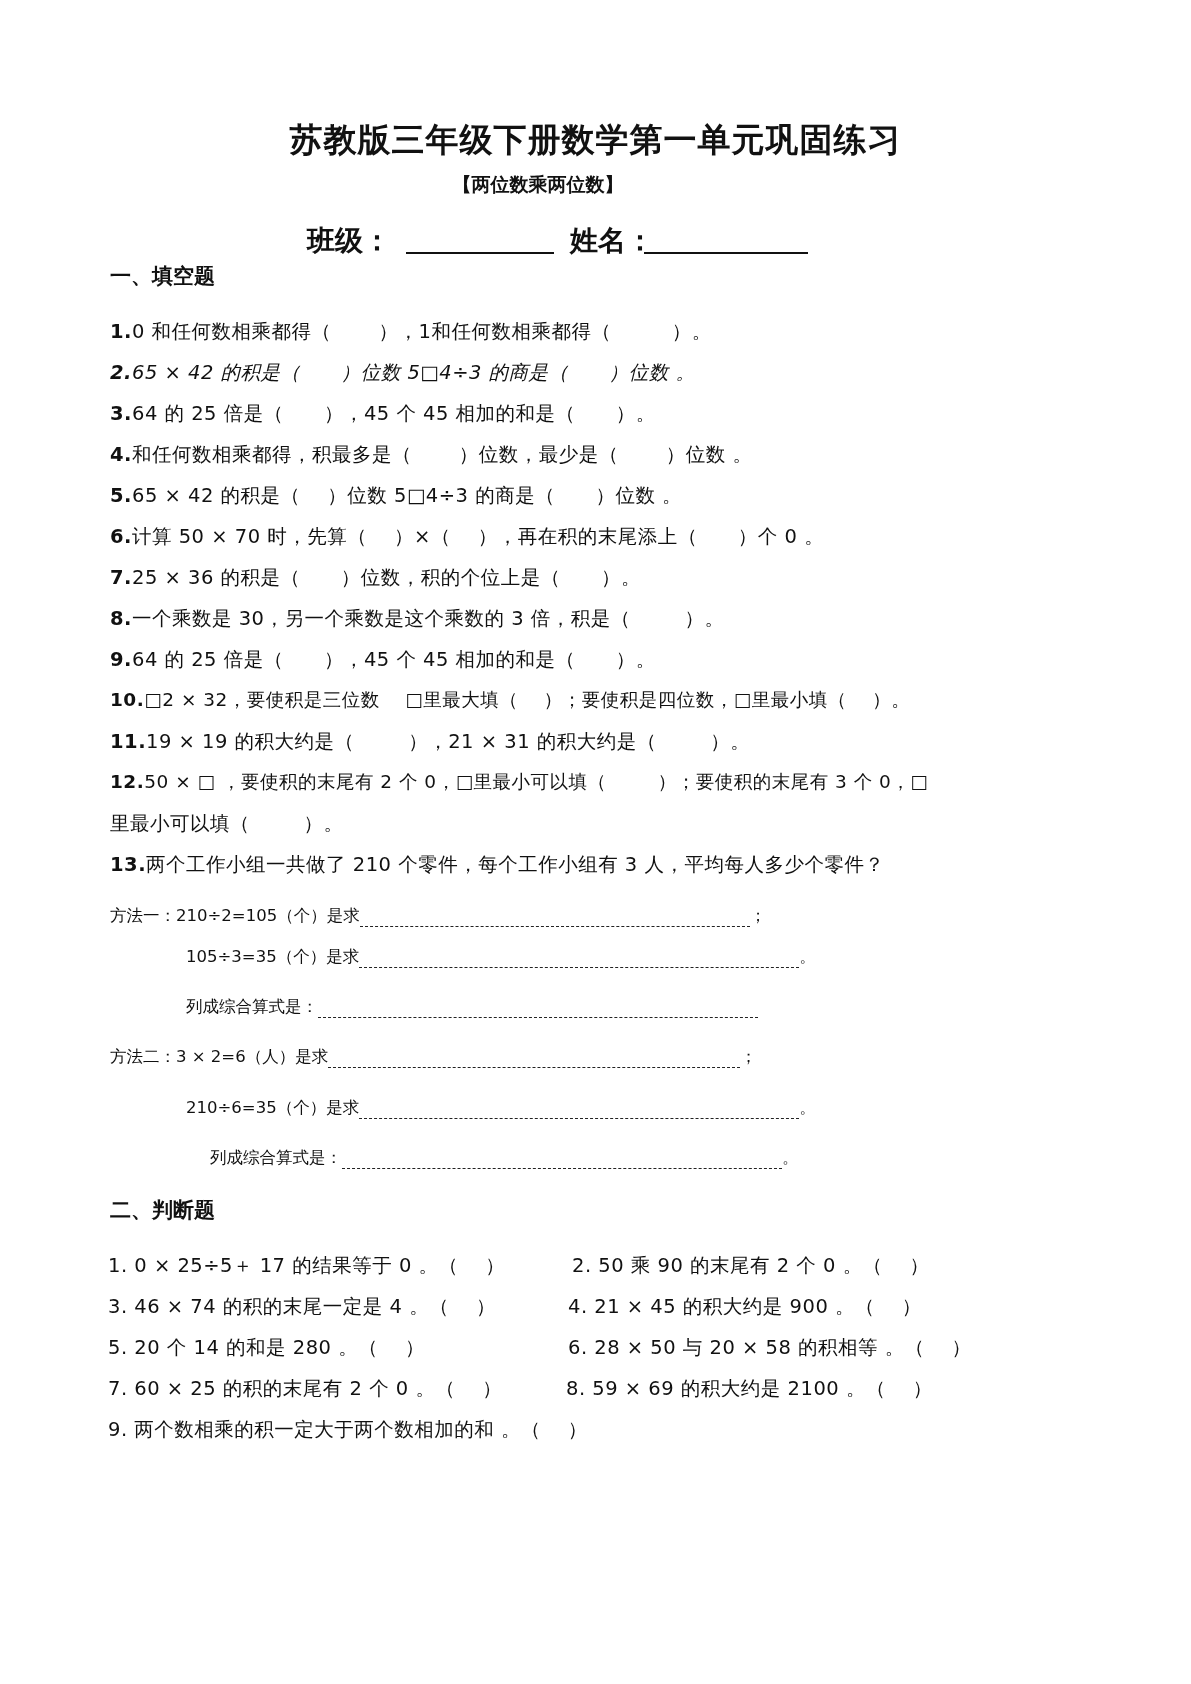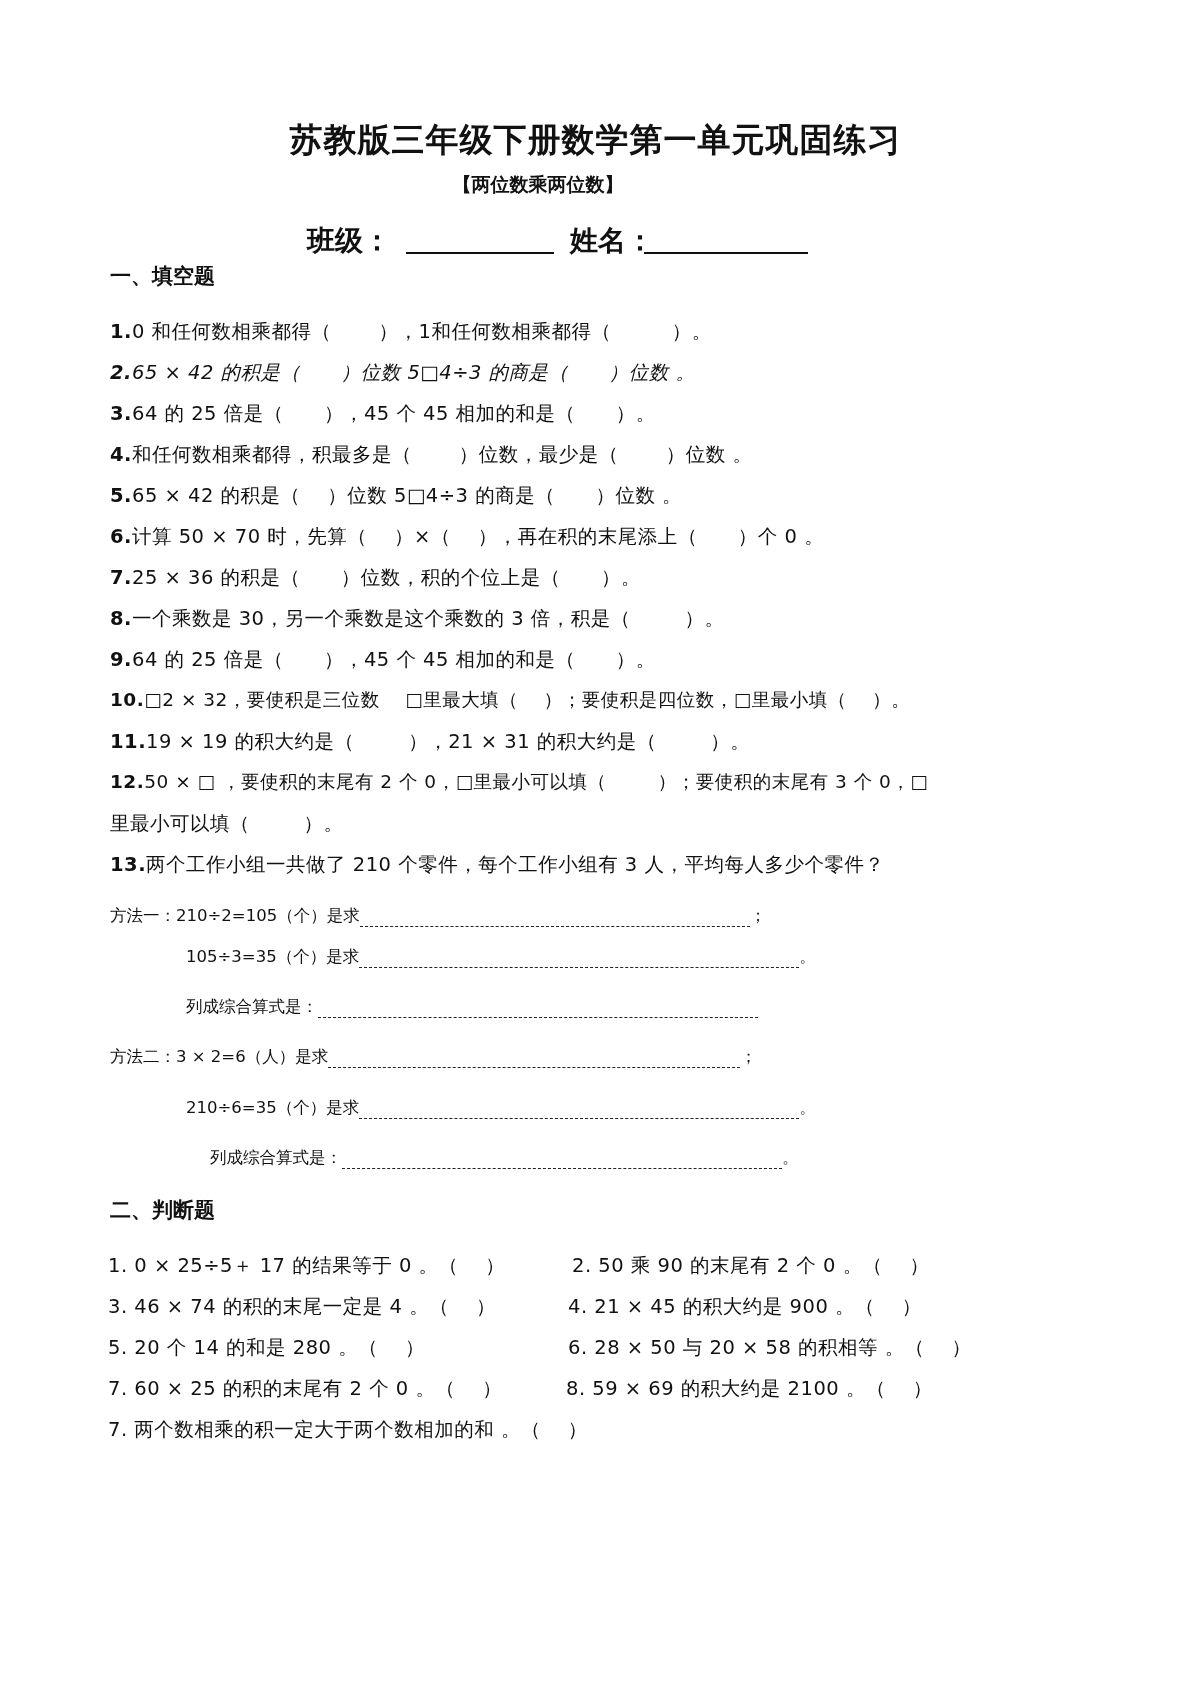--- a/index.html
+++ b/index.html
@@ -54,13 +54,13 @@
 <div class="abs section" style="top:1196px;font-family:Liberation Mono, monospace;">二、判断题</div>
 
 <div class="abs q" style="left:108px; top:1252px;">1. 0 × 25÷5＋ 17 的结果等于 0 。（    ）</div>
 <div class="abs q" style="left:572px; top:1252px;">2. 50 乘 90 的末尾有 2 个 0 。（    ）</div>
 <div class="abs q" style="left:108px; top:1293px;">3. 46 × 74 的积的末尾一定是 4 。（    ）</div>
 <div class="abs q" style="left:568px; top:1293px;">4. 21 × 45 的积大约是 900 。（    ）</div>
 <div class="abs q" style="left:108px; top:1334px;">5. 20 个 14 的和是 280 。（    ）</div>
 <div class="abs q" style="left:568px; top:1334px;">6. 28 × 50 与 20 × 58 的积相等 。（    ）</div>
 <div class="abs q" style="left:108px; top:1375px;">7. 60 × 25 的积的末尾有 2 个 0 。（    ）</div>
 <div class="abs q" style="left:566px; top:1375px;">8. 59 × 69 的积大约是 2100 。（    ）</div>
-<div class="abs q" style="left:108px; top:1416px;">7. 两个数相乘的积一定大于两个数相加的和 。（    ）</div>
+<div class="abs q" style="left:108px; top:1416px;">9. 两个数相乘的积一定大于两个数相加的和 。（    ）</div>
 
 </body></html>

